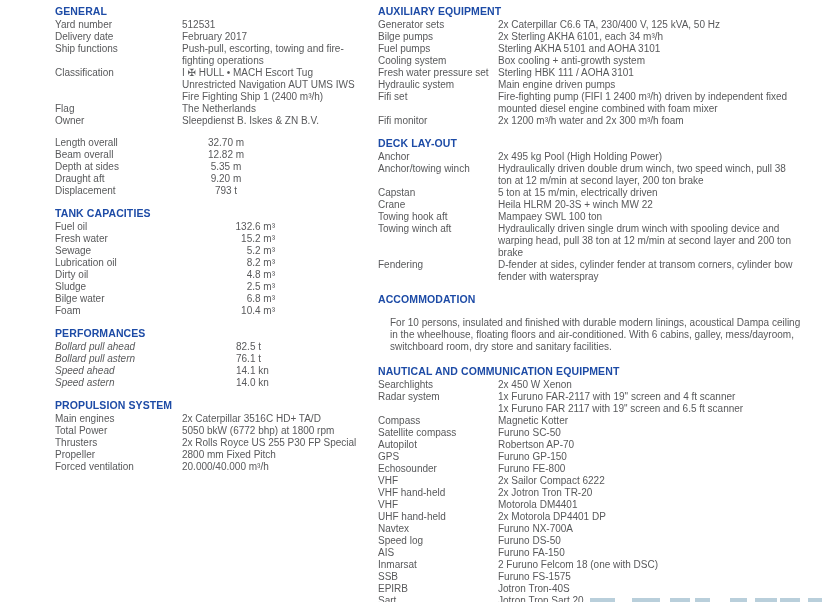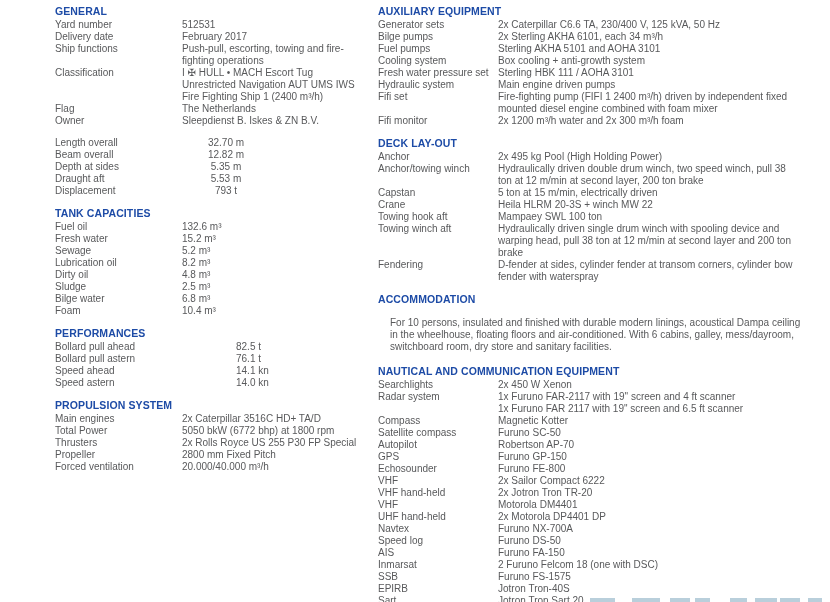--- a/index.html
+++ b/index.html
@@ -20,22 +20,22 @@
     font-size: 10.5px; font-weight: bold;
     color: #1d4ba6;
     margin: 2px 0 2px 0; line-height: 12px;
     letter-spacing: 0.1px;
   }
   .row { display: flex; align-items: flex-start; }
   .lbl { flex: 0 0 127px; }
   .val { flex: 1 1 auto; white-space: pre-line; }
   .col-right .lbl { flex: 0 0 120px; }
   .sec-dimensions .val { flex: 0 0 88px; text-align: center; }
-  .sec-tank .val { flex: 0 0 93px; }
-  .sec-performances .lbl { flex: 0 0 181px; }
+  .sec-tank .val { flex: 0 0 93px; text-align: right; }
+  .sec-performances .lbl { flex: 0 0 181px; font-style: italic; }
   .para { margin: 12px; white-space: pre-line; }
   .cutoff { position: absolute; height: 4px; bottom: 0; background: #b9cfdb; }
 </style>
 </head>
 <body>
 
 <div class="col col-left">
 
   <section class="sec sec-general">
     <h2 class="sec-title">GENERAL</h2>
@@ -89,21 +89,21 @@
           <span class="val">12.82 m</span>
         </div>
 
         <div class="row">
           <span class="lbl">Depth at sides</span>
           <span class="val">5.35 m</span>
         </div>
 
         <div class="row">
           <span class="lbl">Draught aft</span>
-          <span class="val">5.53 m</span>
+          <span class="val">9.20 m</span>
         </div>
 
         <div class="row">
           <span class="lbl">Displacement</span>
           <span class="val">793 t</span>
         </div>
       </div>
   </section>
 
   <section class="sec sec-tank">

